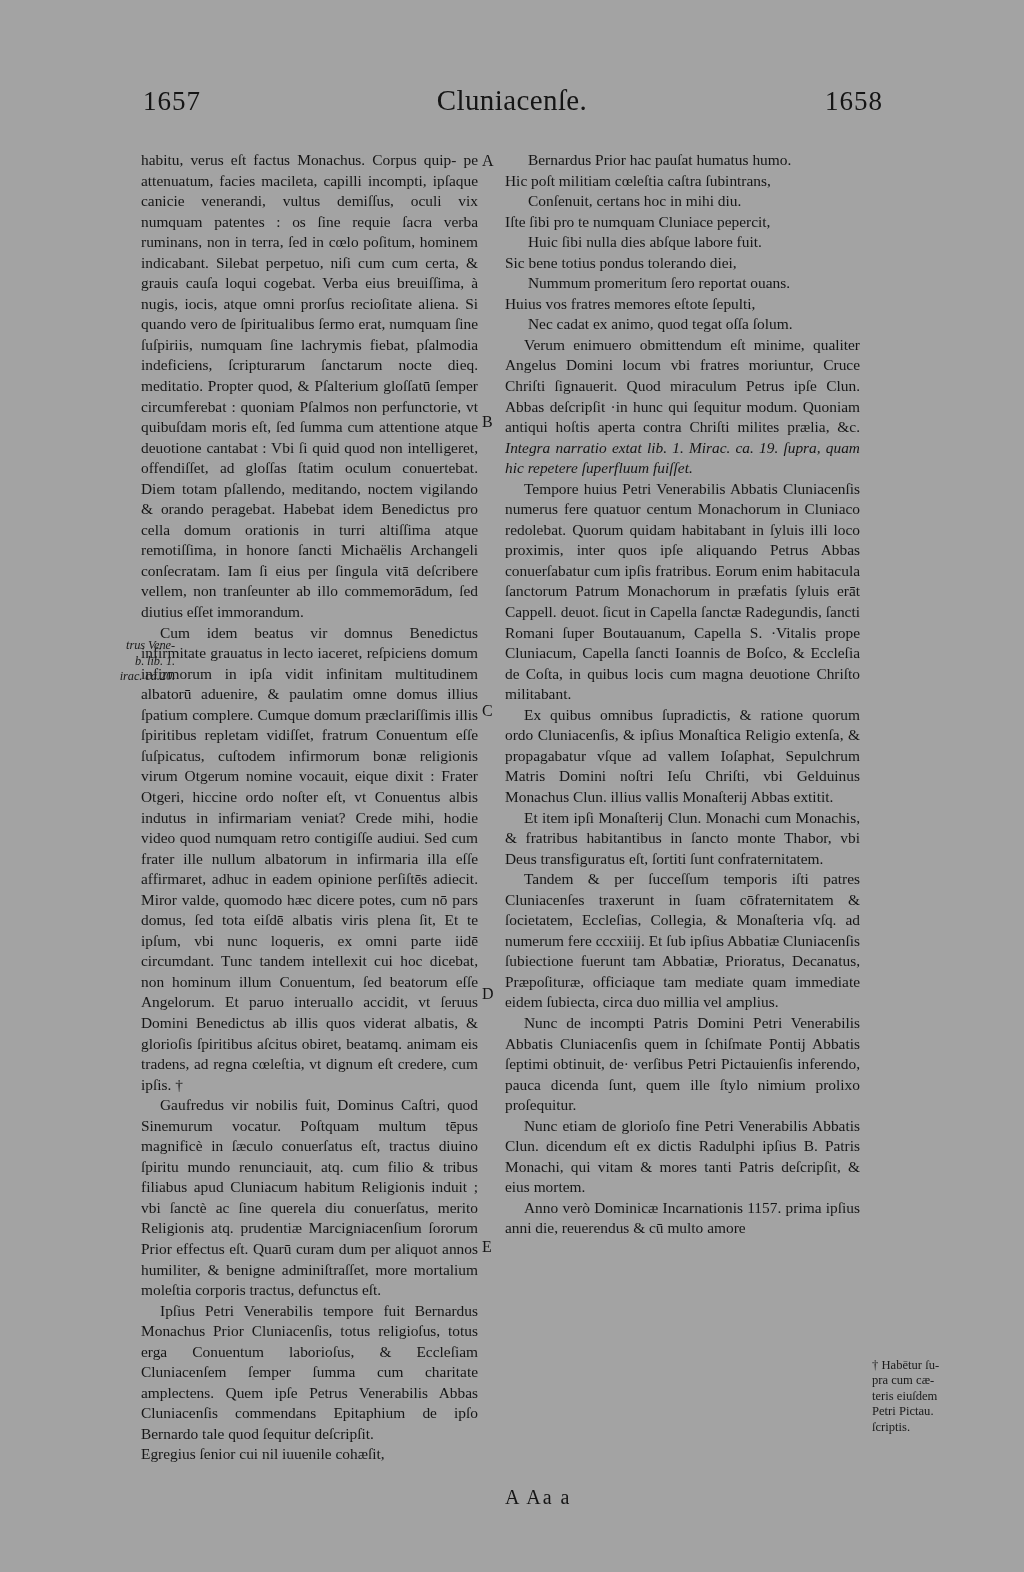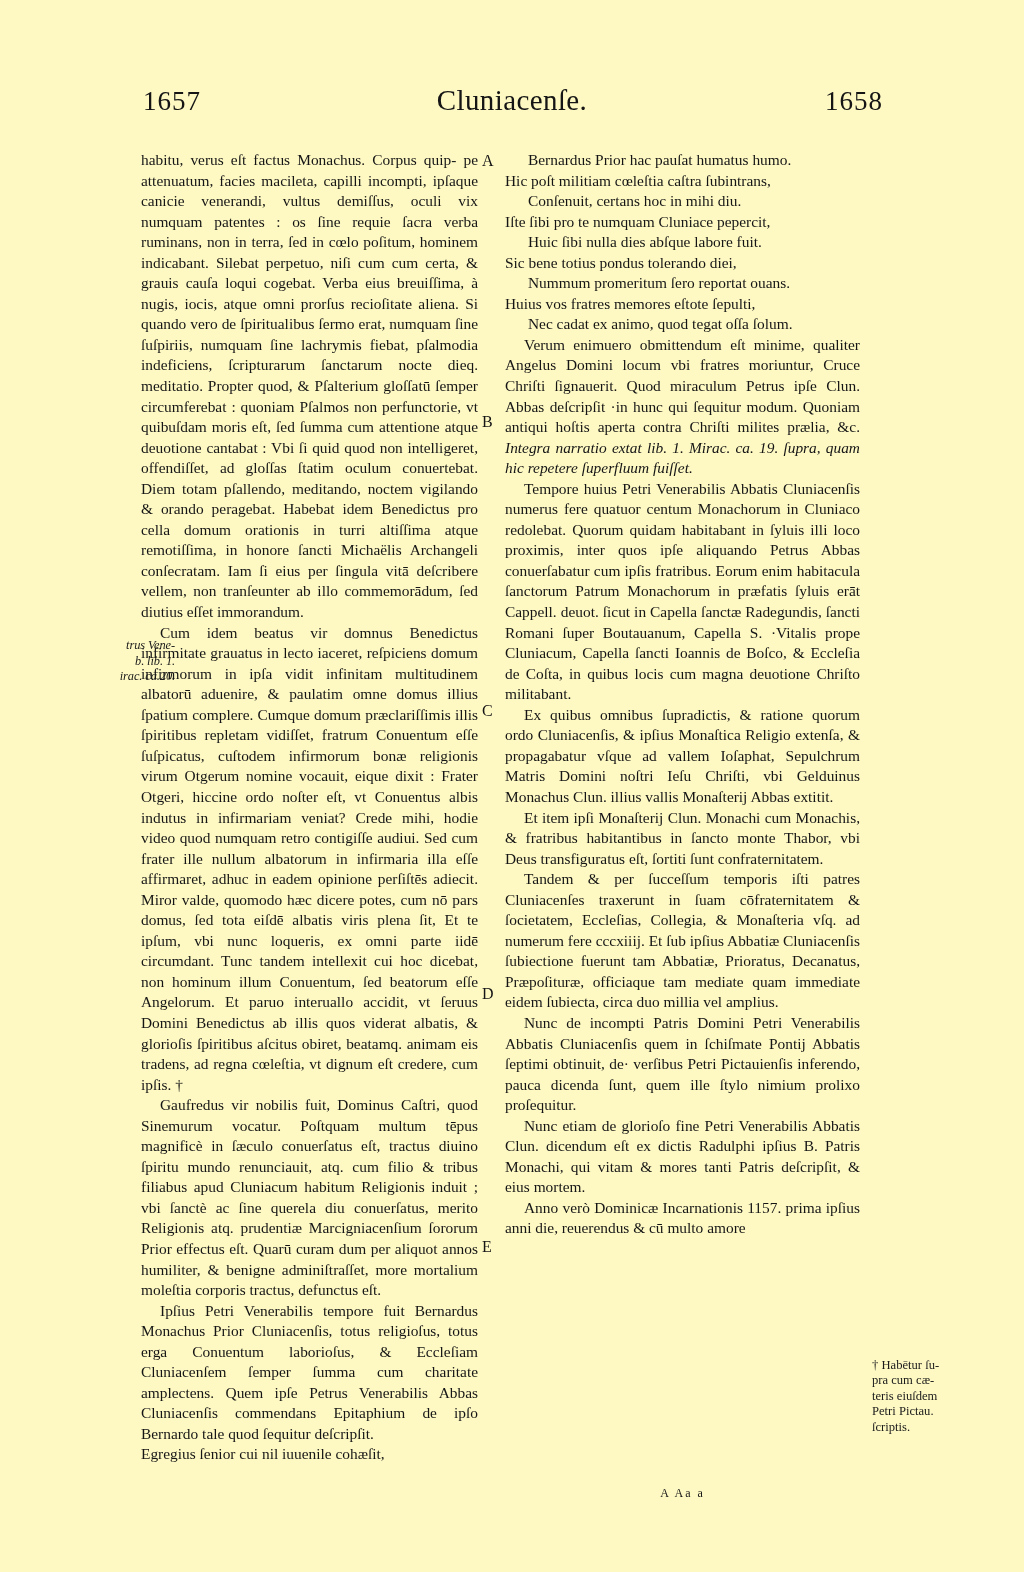--- a/index.html
+++ b/index.html
@@ -4,21 +4,21 @@
 <style>
   html, body {
     margin: 0;
     padding: 0;
     background: #ffffff;
   }
   .page {
     position: relative;
     width: 1024px;
     height: 1572px;
-    background: #fef9c3;
+    background: #a3a3a3;
     overflow: hidden;
     font-family: "Liberation Serif", "DejaVu Serif", serif;
     color: #151515;
   }
 
   
   .head {
     position: absolute;
     left: 0;
     top: 86px;
@@ -114,22 +114,22 @@
   }
   .margin-note-right .mline { display: block; }
   .margin-note-left .mline { display: block; }
 
   
   .signature {
     position: absolute;
     left: 505px;
     width: 355px;
     top: 1486px;
-    text-align: center;
-    font-size: 12px;
+    text-align: left;
+    font-size: 20px;
     letter-spacing: 2px;
   }
 </style>
 </head>
 <body>
 
 <div class="page">
 
   <div class="head">
     <div class="folio-left">1657</div>

